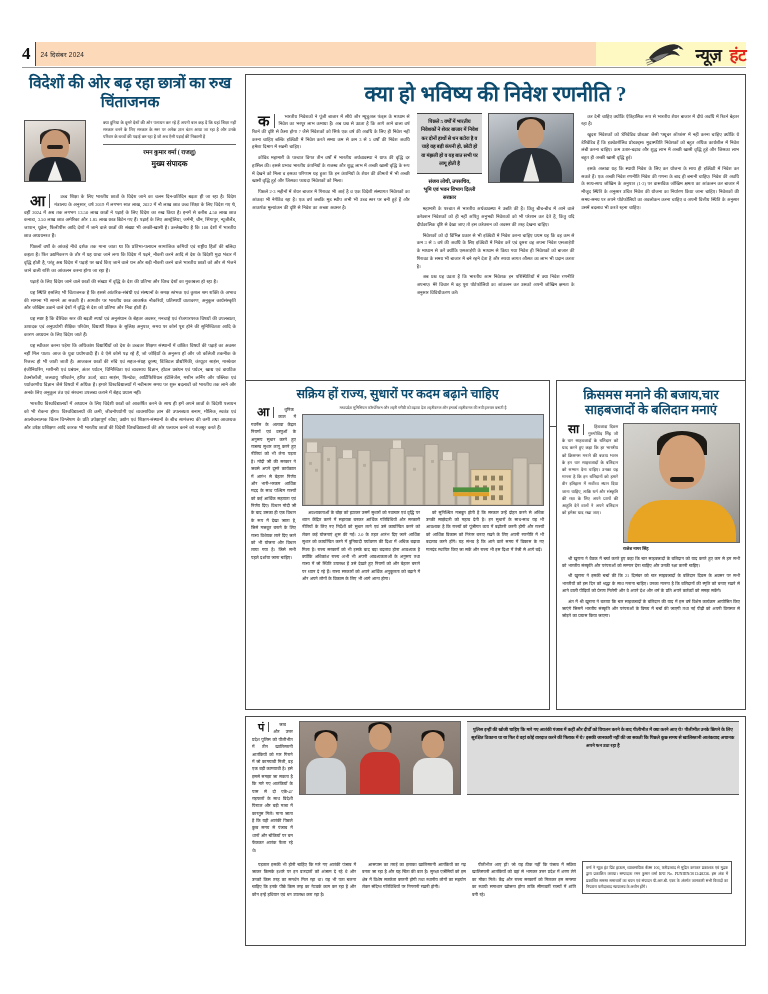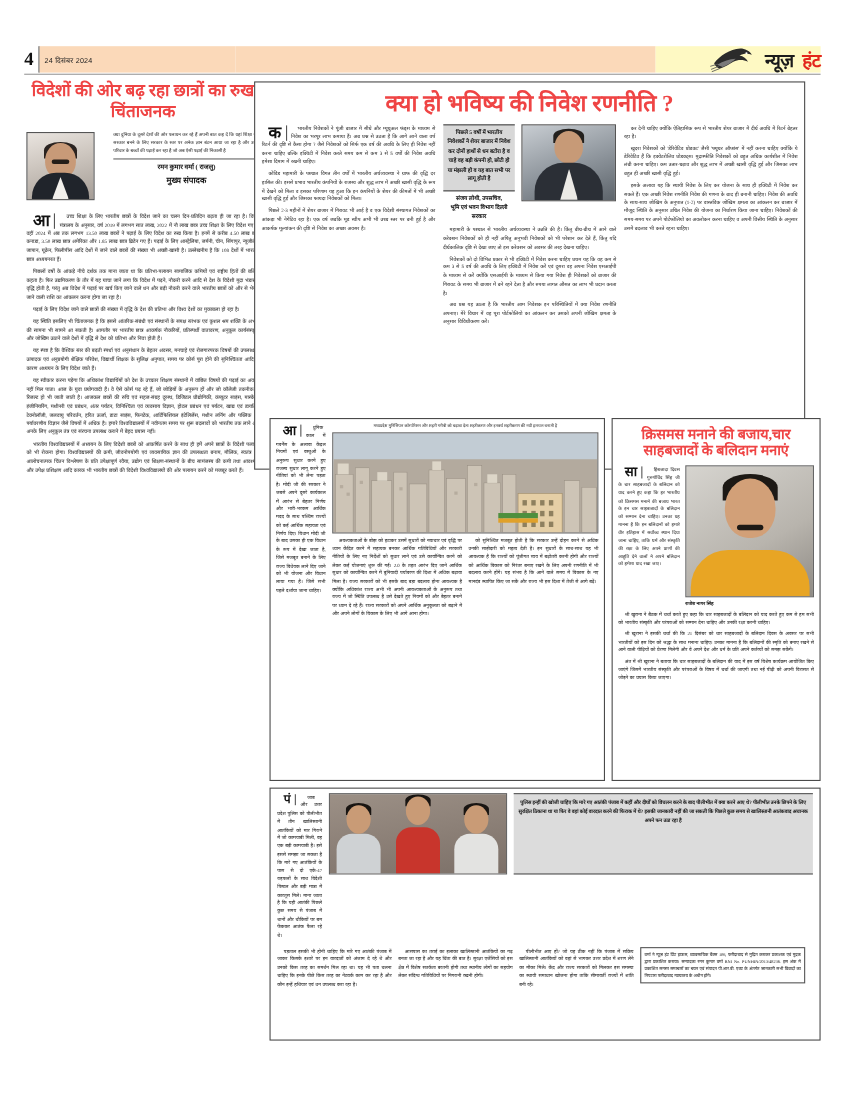--- a/index.html
+++ b/index.html
@@ -78,21 +78,21 @@
     position: absolute;
     left: 22px; top: 67px; width: 724px;
     border-top: 1px solid #999;
   }
 
   
   .box { border: 1px solid #4a4a4a; background: #fff; }
 
   .hl {
     font-weight: bold;
-    color: #ef4444;
+    color: #0c4a6e;
     text-align: center;
     line-height: 1.12;
   }
 
   
   .copy {
     font-size: 4.6px;
     line-height: 1.72;
     text-align: justify;
     color: #1a1a1a;
@@ -181,21 +181,21 @@
     padding-bottom: 2px;
   }
   #editor-role {
     font-size: 7.5px; text-align: center; font-weight: bold; color:#111;
   }
   #left-body { padding: 4px 2px 0; }
 
   
   #main-article {
     position: absolute;
-    left: 231px; top: 74px;
+    left: 245px; top: 74px;
     width: 501px; height: 353px;
     padding: 5px 6px 4px;
     font-family: Liberation Serif, serif;
   }
   #main-headline {
     font-size: 21px;
     padding: 3px 0 6px;
   }
   #main-grid {
     display: flex; gap: 7px; height: 258px;
@@ -434,20 +434,21 @@
         <div class="copy">
           <p>कर देनी चाहिए क्योंकि ऐतिहासिक रूप से भारतीय शेयर बाजार में दीर्घ अवधि में रिटर्न बेहतर रहा है।</p>
           <p>खुदरा निवेशकों को 'डेरिवेटिव प्रोडक्ट' जैसी 'फ्यूचर ऑप्शंस' में नहीं करना चाहिए क्योंकि ये डेरिवेटिव हैं कि इक्वेटरोलिव प्रोडक्ट्स। मुद्रास्फीति निवेशकों को बहुत अधिक कार्यशील में निवेश लंबी करना चाहिए। कम उतार-चढ़ाव और शुद्ध लाभ में अच्छी खासी वृद्धि हुई और जिसका लाभ बहुत ही अच्छी खासी वृद्धि हुई।</p>
           <p>इसके अलावा यह कि स्थायी निवेश के लिए कर योजना के साथ ही इक्विटी में निवेश कर सकते हैं। एक अच्छी निवेश रणनीति निवेश की गणना के बाद ही बनानी चाहिए। निवेश की अवधि के साथ-साथ जोखिम के अनुपात (1-2) पर वास्तविक जोखिम क्षमता का आंकलन कर बाजार में मौजूद स्थिति के अनुसार उचित निवेश की योजना का निर्धारण किया जाना चाहिए। निवेशकों की समय-समय पर अपने पोर्टफोलियो का अवलोकन करना चाहिए व अपनी वित्तीय स्थिति के अनुसार उसमें बदलाव भी करते रहना चाहिए।</p>
         </div>
       </div>
     </div>
   </div>
 
   <div id="mid-article" class="box">
+    <div id="mid-headline" class="hl">सक्रिय हों राज्य, सुधारों पर कदम बढ़ाने चाहिए</div>
     <div id="mid-grid">
       <div id="mid-col1">
         <div class="copy">
           <p><span class="dropcap" style="font-size:12px">आ</span><span>धुनिक काल में गवर्नेंस के अलावा केंद्रल नियमों एवं वस्तुओं के अनुरूप सुधार करने हुए राजस्व सुधार लागू करने हुए नीतियां को भी लेना पड़ता है। मोदी जी की सरकार ने जबसे अपने दूसरे कार्यकाल में आरंभ से बेहतर निर्णय और भारी-भरकम आर्थिक मदद के साथ पश्चिम राज्यों को कई आर्थिक सहायता एवं निर्णय दिए। विधान मोदी जी के बाद उसका ही एक विधान के रूप में देखा जाता है, जिसे मजबूत बनाने के लिए राज्य विधेयक लाने दिए जाने को भी योजना और विधान लाया गया है। जिसे सभी पहले दर्शाया जाना चाहिए।</span></p>
         </div>
       </div>
       <div id="mid-right">
         <div id="mid-caption">मध्यप्रदेश मुनिसिपल कॉरपोरेशन और शहरी गरीबी को बढ़ावा देता शहरीकरण और इनवर्थ शहरीकरण की नयी हलचल बनाती है</div>
         <div id="mid-photo">
           <svg width="100%" height="100%" viewBox="0 0 240 92" preserveAspectRatio="none">

